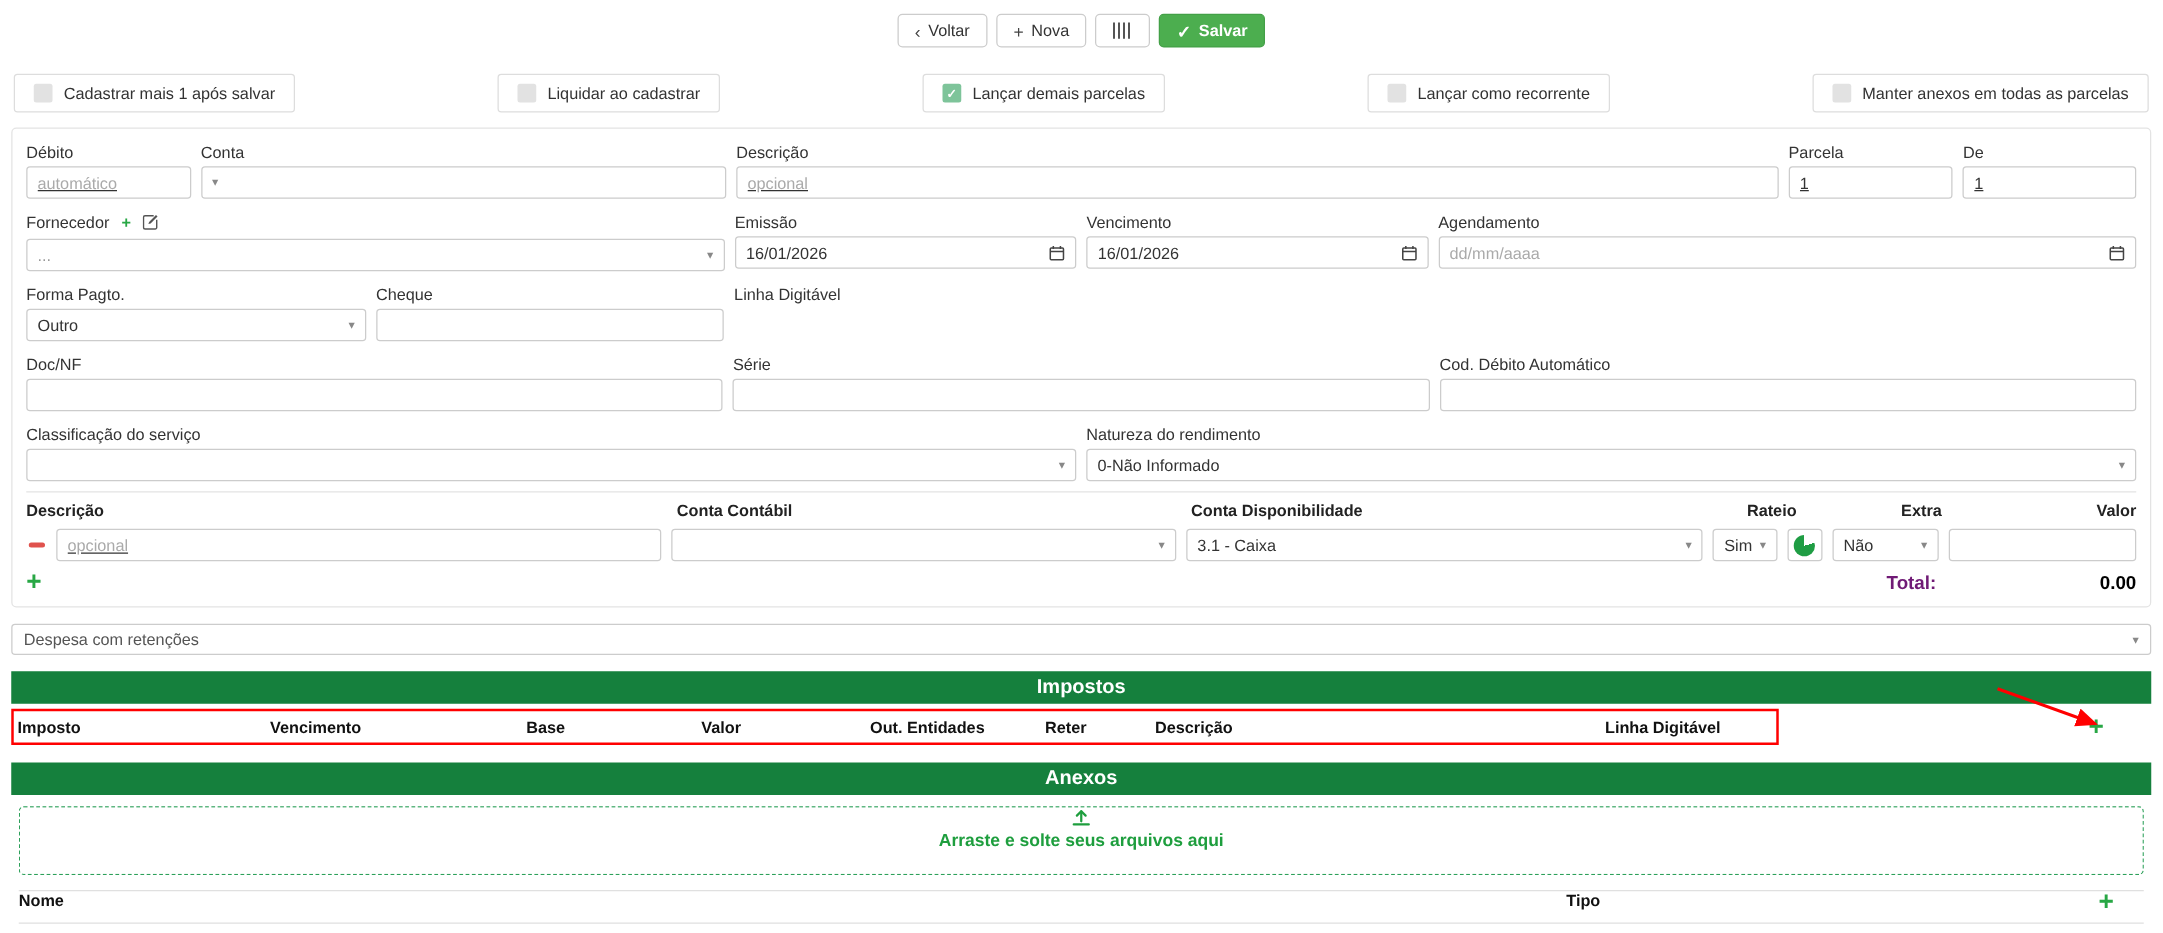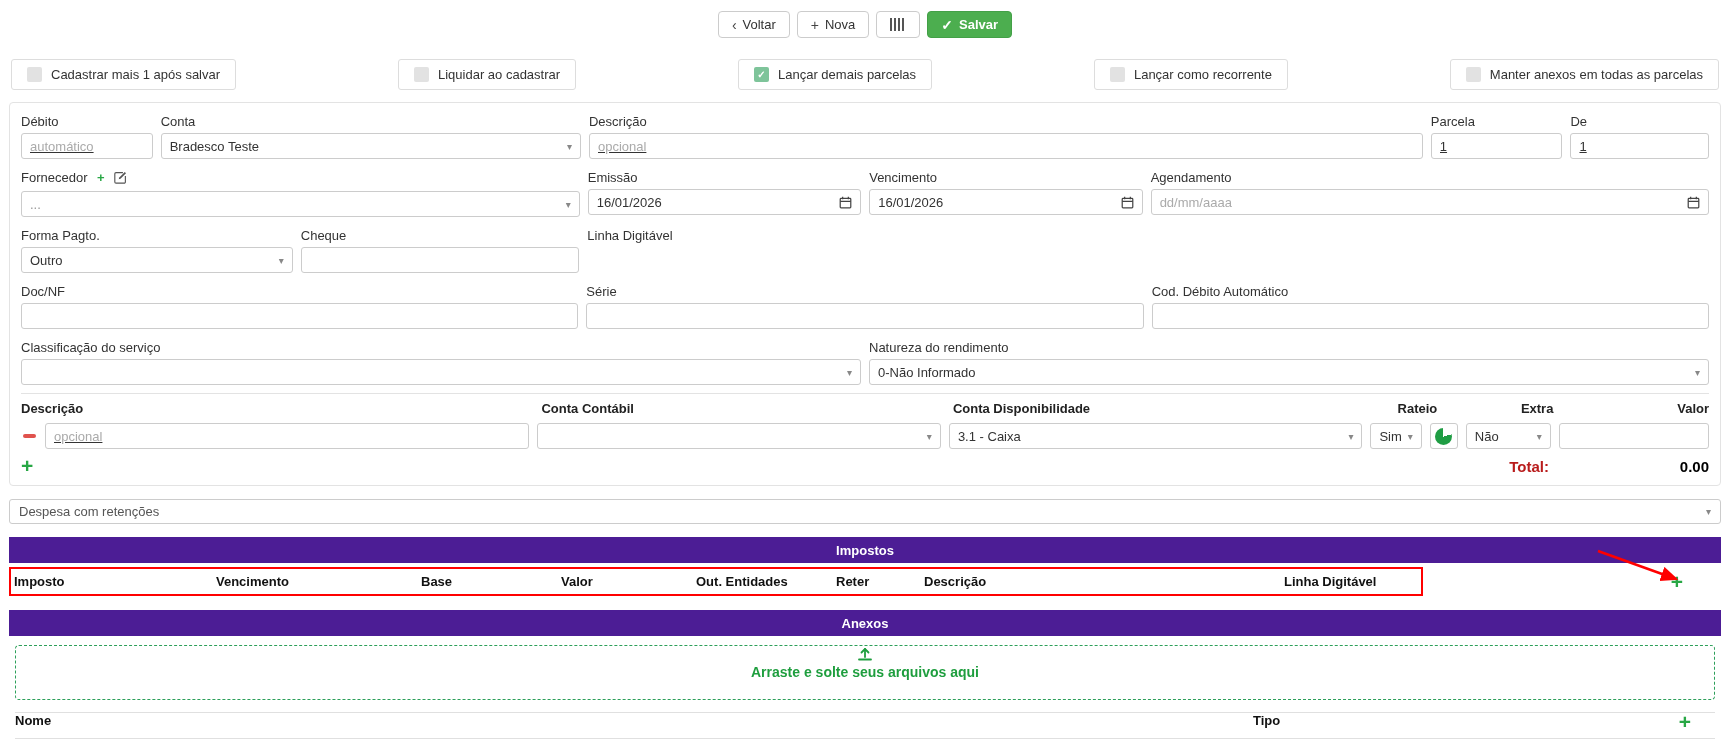--- a/index.html
+++ b/index.html
@@ -62,31 +62,31 @@
   .item-row { display:flex; gap:8px; align-items:center; margin-top:7px; }
   .minus { flex:0 0 16px; display:flex; align-items:center; justify-content:center; cursor:pointer; }
   .minus i { display:block; width:13px; height:4px; background:#e0524d; border-radius:2px; }
   .ir-desc{flex:0 0 28.7%} .ir-cc{flex:0 0 23.9%} .ir-cd{flex:0 0 24.5%}
   .ir-sim{flex:0 0 50px} .ir-pie{flex:0 0 28px; padding:0; justify-content:center}
   .ir-nao{flex:0 0 85px} .ir-val{flex:1}
   .pie { width:17px; height:17px; border-radius:50%;
          background:conic-gradient(#fff 0 75deg, #1f9d44 75deg 360deg); }
   .total-row { display:flex; align-items:center; margin-top:8px; }
   .addplus { color:#28a745; font-size:21px; font-weight:bold; line-height:18px; cursor:pointer; }
-  .total-row .tlabel { margin-left:auto; font-weight:bold; font-size:15px; color:#b91c1c; }
+  .total-row .tlabel { margin-left:auto; font-weight:bold; font-size:15px; color:#701a75; }
   .total-row .tval { flex:0 0 160px; text-align:right; font-weight:bold; font-size:15px; color:#000; }
 
   
   .retencoes { margin:13px 9px 0; height:25px; border:1px solid #ccc; border-radius:3px;
                display:flex; align-items:center; padding:0 9px; color:#555; cursor:pointer; }
   .retencoes .selval { flex:1; }
 
   
-  .greenbar { margin:13px 9px 0; height:26px; background:#4c1d95; color:#fff;
-              font-weight:bold; font-size:13px; display:flex; align-items:center;
+  .greenbar { margin:13px 9px 0; height:26px; background:#15803d; color:#fff;
+              font-weight:bold; font-size:16px; display:flex; align-items:center;
               justify-content:center; }
   .impostos-wrap { position:relative; }
   .tax-head { position:relative; margin:3px 9px 0; height:31px; display:flex;
               align-items:center; font-weight:bold; font-size:13px; color:#111; }
   .tax-box { position:absolute; left:0; top:1px; width:1414px; height:29px;
              border:2px solid #f00; pointer-events:none; }
   .th-c { white-space:nowrap; }
   .th-imposto{flex:0 0 207px; padding-left:5px} .th-venc{flex:0 0 205px}
   .th-base{flex:0 0 140px} .th-valor{flex:0 0 135px} .th-out{flex:0 0 140px}
   .th-reter{flex:0 0 88px} .th-descr{flex:0 0 360px} .th-linha{flex:0 0 240px}
@@ -150,21 +150,20 @@
 <div class="panel">
 
   <div class="frow">
     <div class="field w-codigo">
       <label>Débito</label>
       <input class="tbox" placeholder="automático" style="">
     </div>
     <div class="field w-conta">
       <label>Conta</label>
       <div class="selectbox">
-        <span class="selval">Bradesco Teste</span>
         <span class="chev">▾</span>
       </div>
     </div>
     <div class="field w-desc">
       <label>Descrição</label>
       <input class="tbox" placeholder="opcional" style="">
     </div>
     <div class="field w-parc">
       <label>Parcela</label>
       <input class="tbox" value="1" style="">

